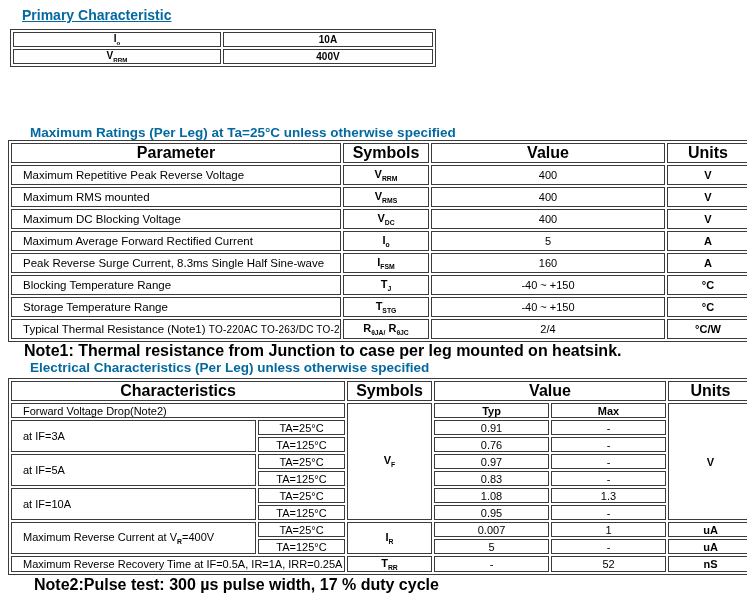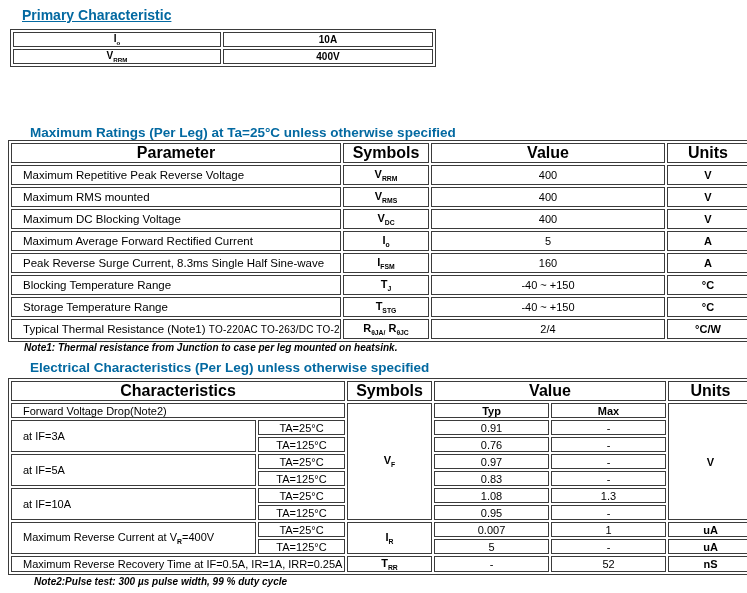--- a/index.html
+++ b/index.html
@@ -29,21 +29,21 @@
   
   #ratings-table { left:8px; top:140px; width:732px; }
   #ratings-table tr { height:20px; }
   #ratings-table td.left { font-size:11.5px; }
 
   
   #electrical-table { left:8px; top:378px; width:732px; }
   #electrical-table tr { height:15px; }
   #electrical-table tr.hdr { height:17px; }
 
-  .note { position:absolute; font-weight:bold; font-size:10px; white-space:nowrap;font-style:italic; }
+  .note { position:absolute; font-weight:bold; font-size:16px; white-space:nowrap; }
 </style>
 </head>
 <body>
 
 <div class="heading underlined" style="left:22px; top:7px;">Primary Characteristic</div>
 
 <table id="primary-table">
   <colgroup>
       <col style="width:208px">
       <col style="width:210px">
@@ -204,13 +204,13 @@
   <tr>
     <td colspan="2" class="left">Maximum Reverse Recovery Time at IF=0.5A, IR=1A, IRR=0.25A</td>
     <td class="bold"><span>T</span><sub>RR</sub></td>
     <td>-</td>
     <td>52</td>
     <td class="bold">nS</td>
   </tr>
 </tbody>
   </table>
 
-<div class="note" style="left:34px; top:576px;">Note2:Pulse test: 300 µs pulse width, 99 % duty cycle</div>
+<div class="note" style="left:34px; top:576px;">Note2:Pulse test: 300 µs pulse width, 17 % duty cycle</div>
 
 </body></html>

